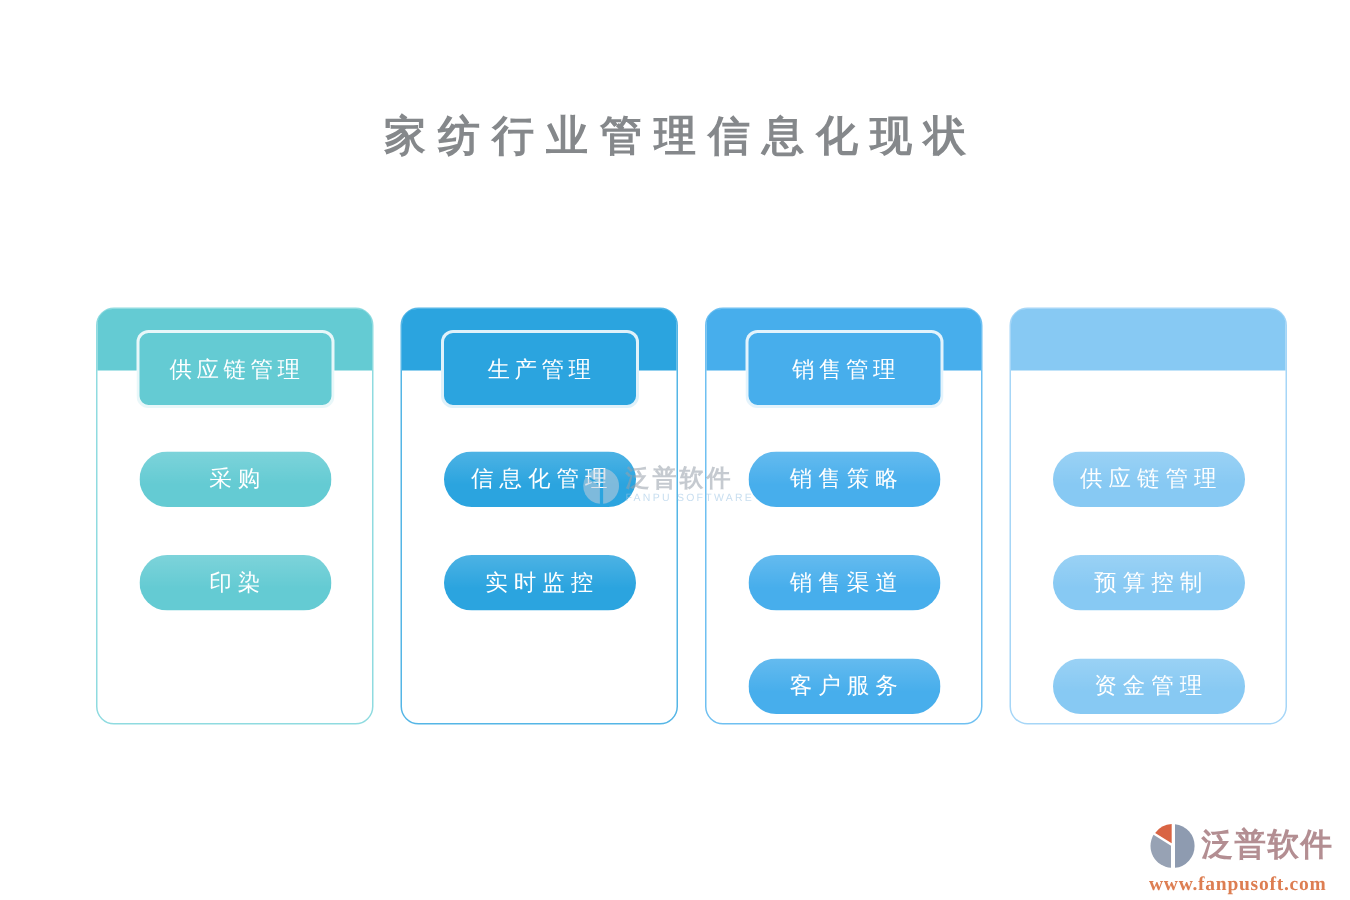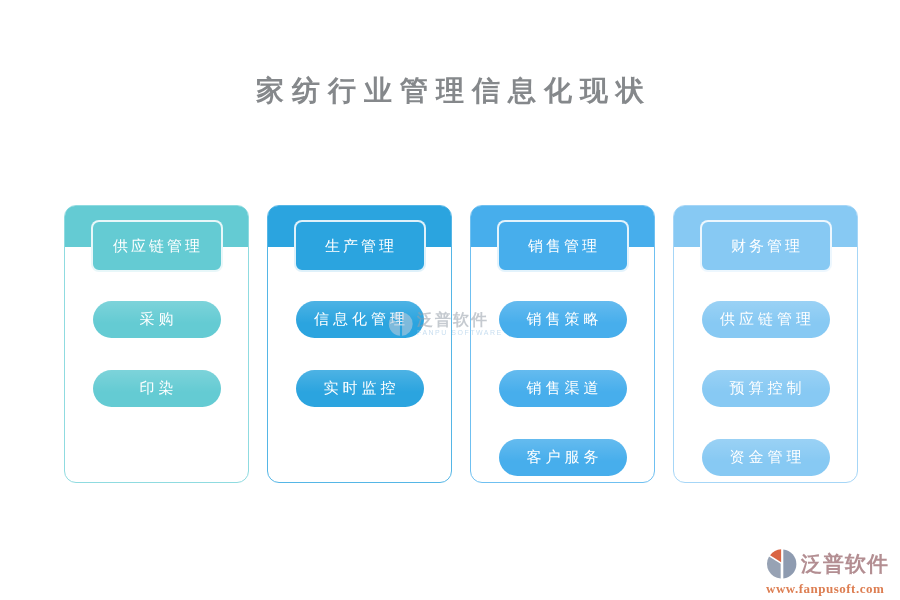--- a/index.html
+++ b/index.html
@@ -116,21 +116,20 @@
     <div class="header-chip">销售管理</div>
     <div class="pills">
       <div class="pill">销售策略</div>
       <div class="pill">销售渠道</div>
       <div class="pill">客户服务</div>
     </div>
   </section>
 
   <section class="card" style="--c: #87c9f3; --b: #a6d6f7;">
     <div class="band"></div>
-    <div class="header-chip">财务管理</div>
     <div class="pills">
       <div class="pill">供应链管理</div>
       <div class="pill">预算控制</div>
       <div class="pill">资金管理</div>
     </div>
   </section>
 
 </div>
 
 <div class="wm-center">

